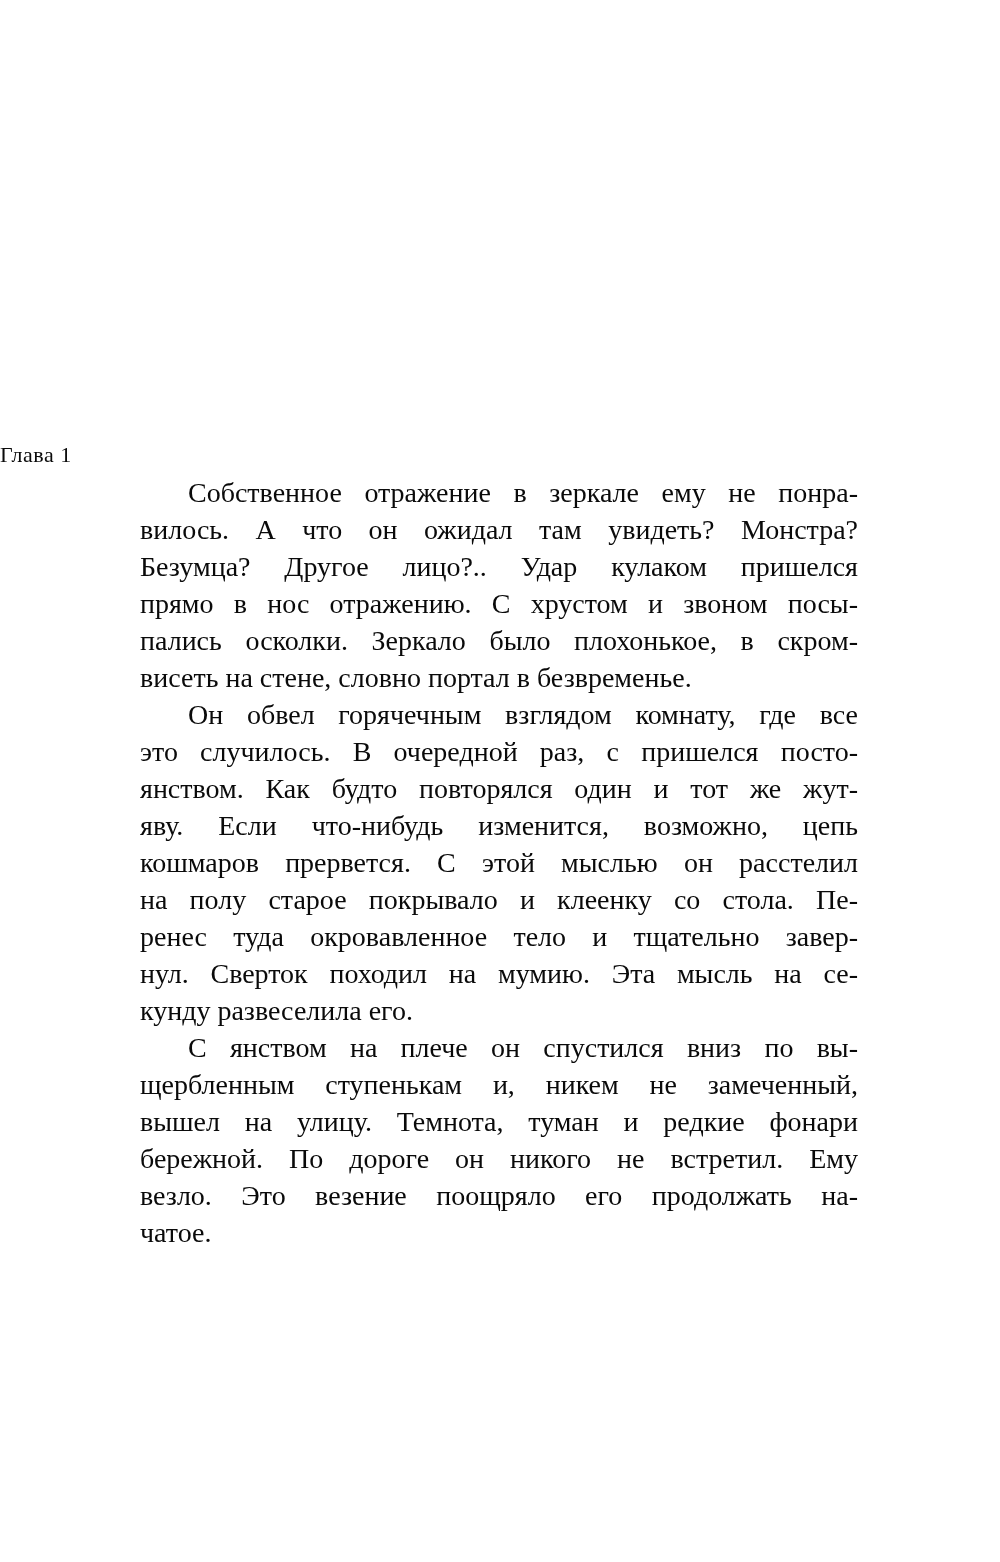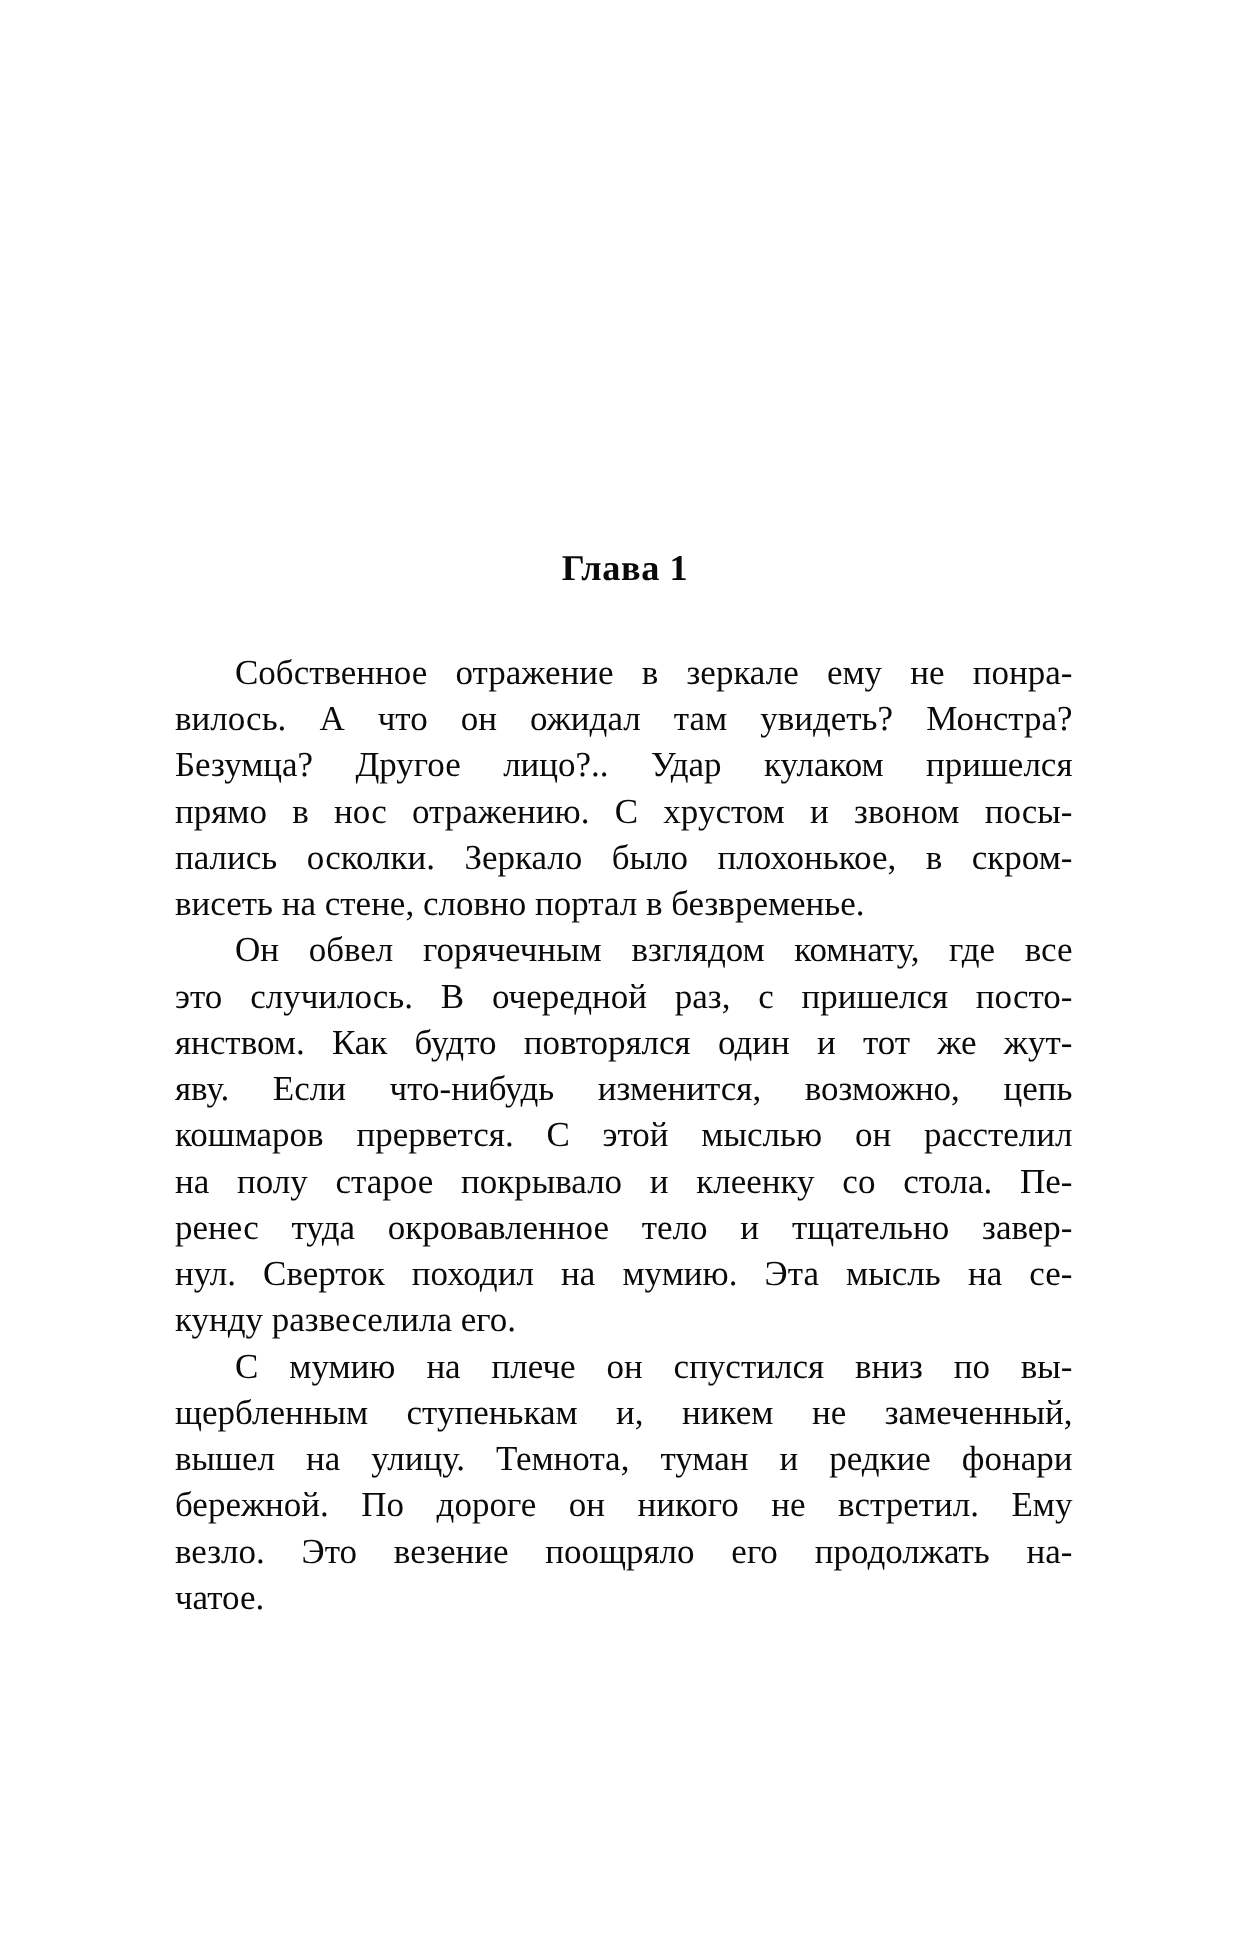--- a/index.html
+++ b/index.html
@@ -12,30 +12,28 @@
     width: 1000px;
     height: 1562px;
     background: #ffffff;
     overflow: hidden;
     font-family: "Liberation Serif", "DejaVu Serif", serif;
     color: #0a0a0a;
   }
   .chapter-heading {
     margin: 0;
     padding-top: 436px;
-    text-align: center;
     font-family: "Liberation Serif", "DejaVu Serif", serif;
-    font-size: 29px;
+    font-size: 22px;
     line-height: 38px;
-    font-weight: bold;
+    font-weight: normal;
     letter-spacing: 0.5px;
     color: #0a0a0a;
   }
   .text-body {
-    margin-top: 46px;
     padding-left: 140px;
     padding-right: 142px;
   }
   .paragraph {
     margin: 0;
   }
   .text-line {
     font-size: 28px;
     line-height: 37px;
     text-align: justify;
@@ -69,21 +67,21 @@
         <div class="text-line">это случилось. В очередной раз, с пришелся посто-</div>
         <div class="text-line">янством. Как будто повторялся один и тот же жут-</div>
         <div class="text-line">яву. Если что-нибудь изменится, возможно, цепь</div>
         <div class="text-line">кошмаров прервется. С этой мыслью он расстелил</div>
         <div class="text-line">на полу старое покрывало и клеенку со стола. Пе-</div>
         <div class="text-line">ренес туда окровавленное тело и тщательно завер-</div>
         <div class="text-line">нул. Сверток походил на мумию. Эта мысль на се-</div>
         <div class="text-line last-line">кунду развеселила его.</div>
       </div>
       <div class="paragraph">
-        <div class="text-line first-line">С мумию на плече он спустился вниз по вы-</div>
+        <div class="text-line first-line">С янством на плече он спустился вниз по вы-</div>
         <div class="text-line">щербленным ступенькам и, никем не замеченный,</div>
         <div class="text-line">вышел на улицу. Темнота, туман и редкие фонари</div>
         <div class="text-line">бережной. По дороге он никого не встретил. Ему</div>
         <div class="text-line">везло. Это везение поощряло его продолжать на-</div>
         <div class="text-line last-line">чатое.</div>
       </div>
     </div>
 </div>
 
 </body></html>

